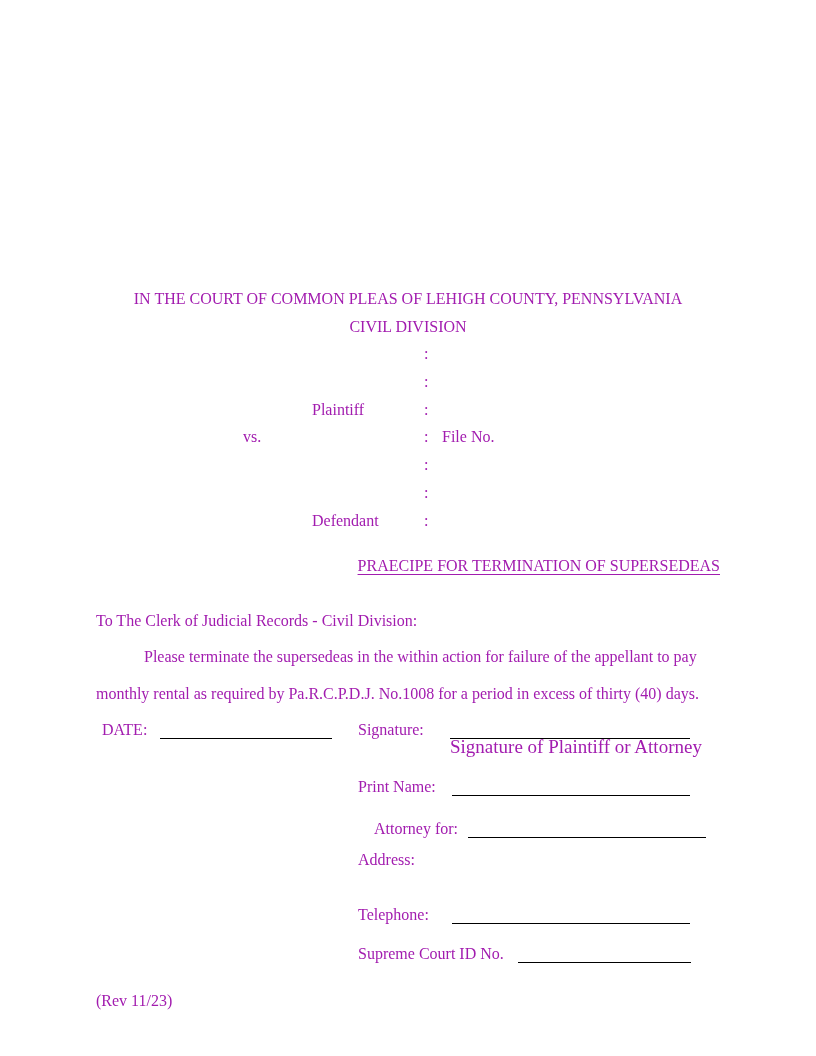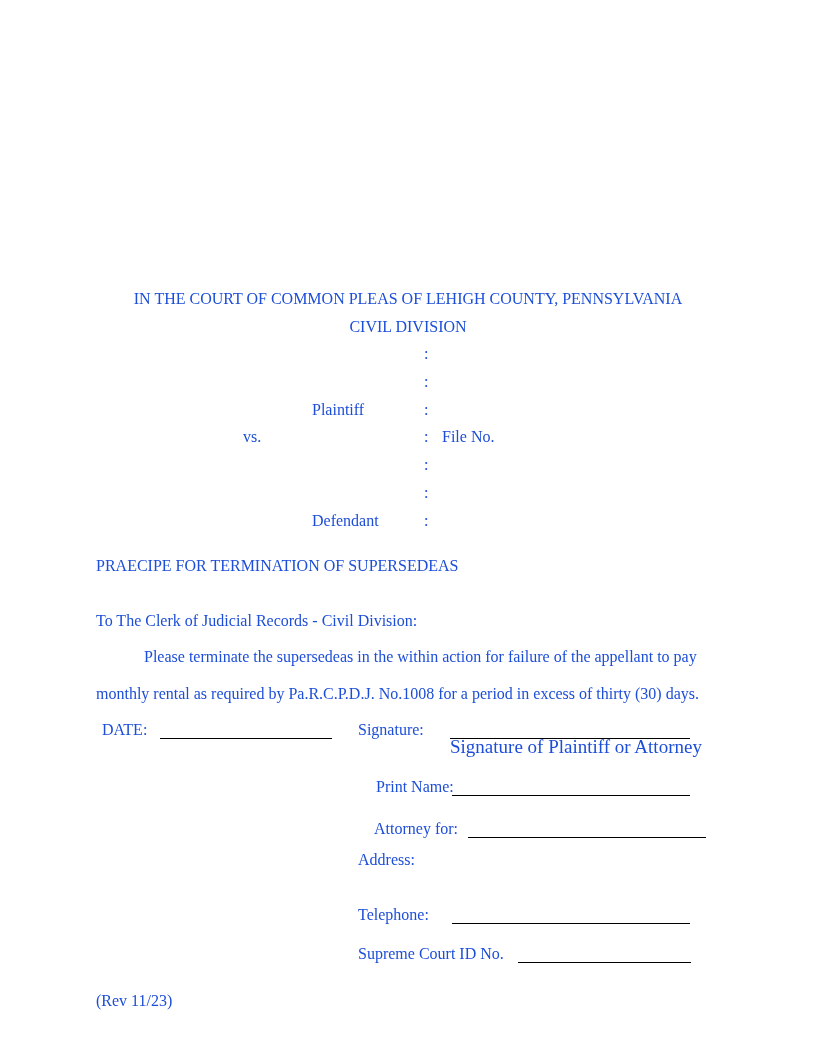--- a/index.html
+++ b/index.html
@@ -6,21 +6,21 @@
     margin: 0;
     padding: 0;
     background: #888;
   }
   .page {
     position: relative;
     width: 816px;
     height: 1056px;
     margin: 0 auto;
     background: #ffffff;
-    color: #1d4ed8;
+    color: #a21caf;
     font-family: "Liberation Serif", "DejaVu Serif", serif;
     font-size: 16px;
     overflow: hidden;
   }
   
   .flow {
     position: absolute;
     left: 96px;
     top: 285px;
     width: 624px;
@@ -41,21 +41,22 @@
     line-height: 27.7px;
     white-space: nowrap;
   }
   .cap-vs      { left: 147px; }
   .cap-party   { left: 216px; }
   .cap-colon   { left: 328px; }
   .cap-fileno  { left: 346px; text-align: center; }
   .doc-title {
     margin-top: 18px;
     line-height: 27.7px;
-    text-align: left;
+    text-align: right;
+    text-decoration: underline;
     text-underline-offset: 3px;
     white-space: nowrap;
   }
   .body-block {
     margin-top: 23px;
     line-height: 36.5px;
   }
   .body-par {
     text-indent: 48px;
   }
@@ -130,36 +131,36 @@
     </div>
     <div class="cap-row">
       <span class="cap-party">Defendant</span>
       <span class="cap-colon">:</span>
     </div>
 
     <div class="doc-title">PRAECIPE FOR TERMINATION OF SUPERSEDEAS</div>
 
     <div class="body-block">
       <div>To The Clerk of Judicial Records - Civil Division:</div>
-      <div class="body-par">Please terminate the supersedeas in the within action for failure of the appellant to pay monthly rental as required by Pa.R.C.P.D.J. No.1008 for a period in excess of thirty (30) days.</div>
+      <div class="body-par">Please terminate the supersedeas in the within action for failure of the appellant to pay monthly rental as required by Pa.R.C.P.D.J. No.1008 for a period in excess of thirty (40) days.</div>
     </div>
 
   </div>
 
   <div class="abs-row" style="top:720px;">
     <span class="lbl" style="left:102px;">DATE:</span>
     <span class="fill-line" style="left:160px; width:172px;"></span>
     <span class="lbl" style="left:358px;">Signature:</span>
     <span class="fill-line" style="left:450px; width:240px;"></span>
   </div>
 
   <div class="sig-caption">Signature of Plaintiff or Attorney</div>
 
   <div class="abs-row" style="top:777px;">
-    <span class="lbl" style="left:376px;">Print Name:</span>
+    <span class="lbl" style="left:358px;">Print Name:</span>
     <span class="fill-line" style="left:452px; width:238px;"></span>
   </div>
 
   <div class="abs-row" style="top:819px;margin-left:16px;">
     <span class="lbl" style="left:358px;">Attorney for:</span>
     <span class="fill-line" style="left:452px; width:238px;"></span>
   </div>
 
   <div class="abs-row" style="top:850px;">
     <span class="lbl" style="left:358px;">Address:</span>

